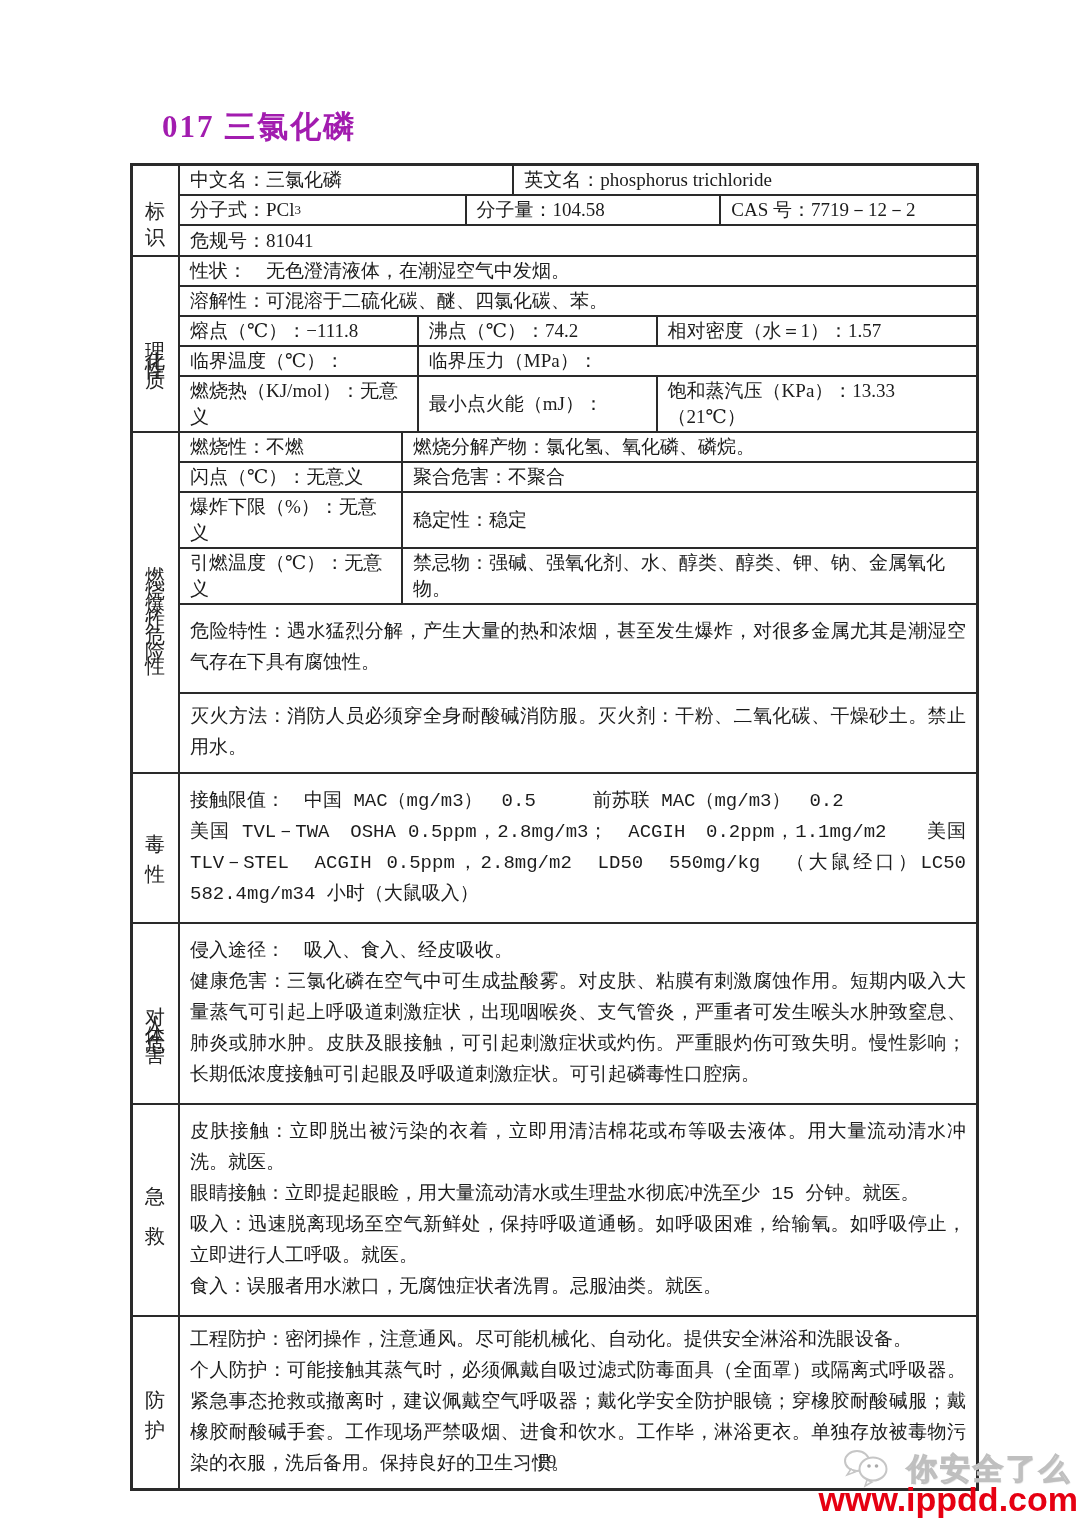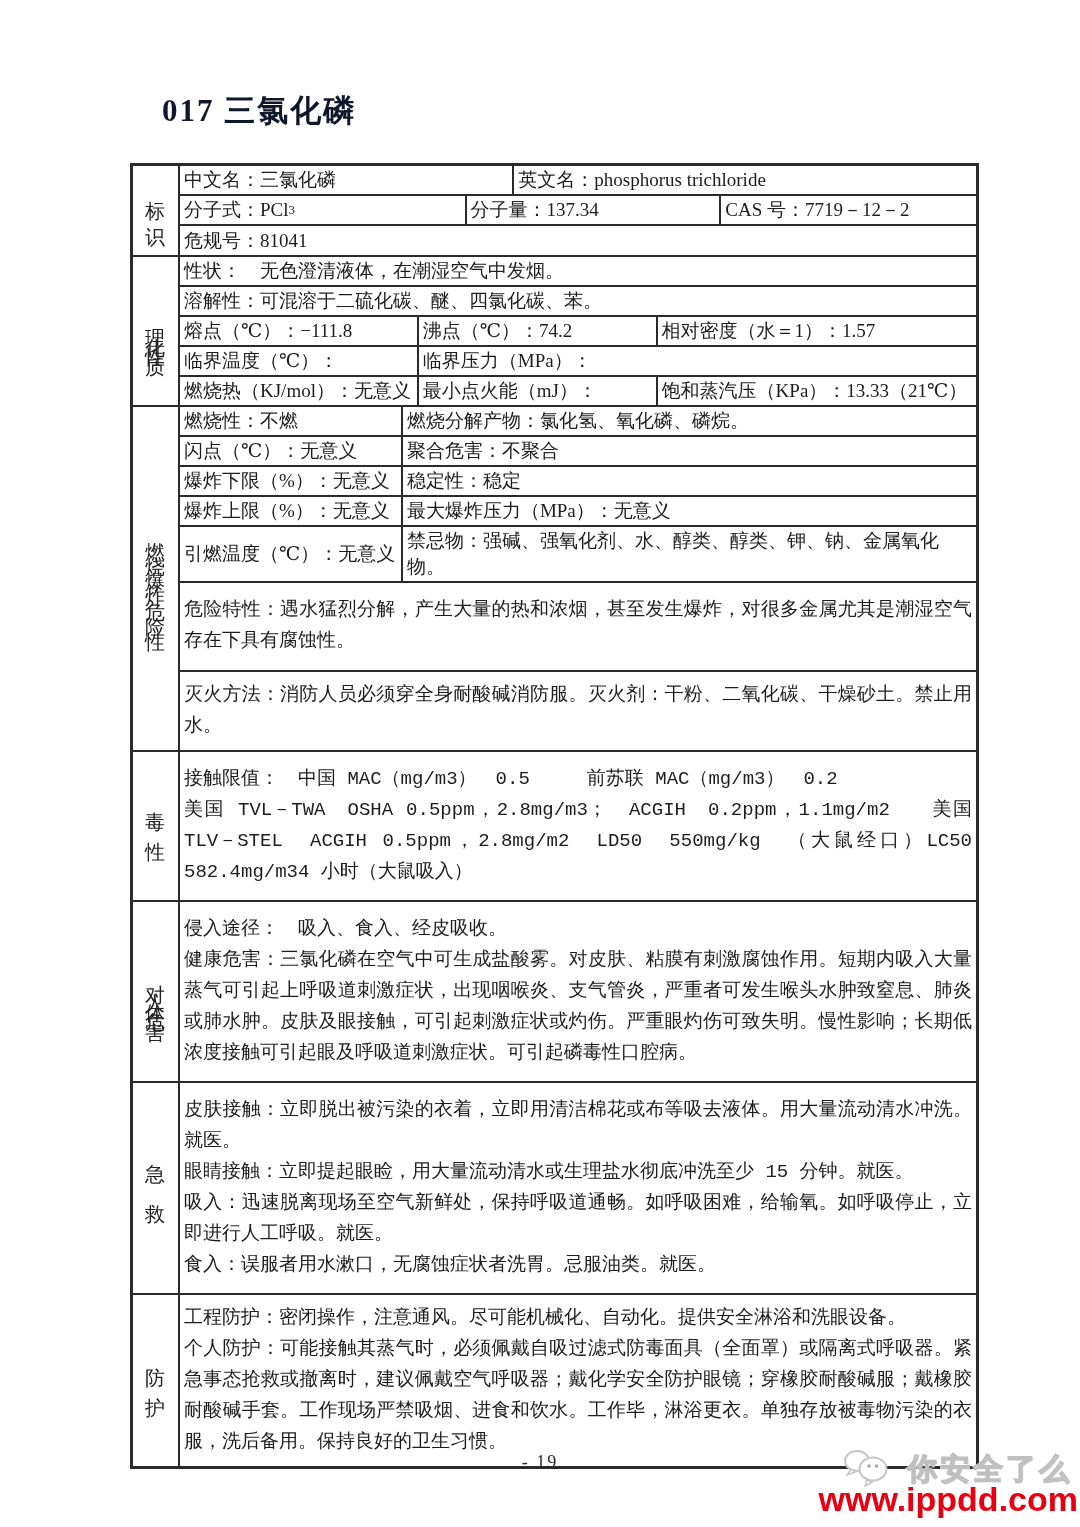--- a/index.html
+++ b/index.html
@@ -3,41 +3,41 @@
 <meta charset="utf-8">
 <style>
   * { margin:0; padding:0; box-sizing:border-box; }
   html,body { background:#888; }
   .page {
     position:relative; width:1080px; height:1527px; margin:0 auto;
     background:#ffffff; overflow:hidden; color:#1c1c1c;
     font-family:"Liberation Serif","DejaVu Serif",serif;
   }
   .doc-title {
-    position:absolute; left:162px; top:90px;
-    font-size:31px; font-weight:bold; letter-spacing:2px; color:#0f172a;
+    position:absolute; left:162px; top:106px;
+    font-size:31px; font-weight:bold; letter-spacing:2px; color:#a21caf;
   }
   .msds {
     position:absolute; left:130px; top:163px; width:849px;
     border:3px solid #2a2a2a; background:#fff;
     display:flex; flex-direction:column;
   }
   .sec { display:flex; border-top:2px solid #2a2a2a; }
   .sec:first-child { border-top:none; }
   .sec-label {
     flex:0 0 47px; border-right:2px solid #2a2a2a;
     display:flex; align-items:center; justify-content:center;
     font-size:20px; color:#222;
   }
   .sec-label span { writing-mode:vertical-rl; text-orientation:upright; line-height:1; }
   .sec-body { flex:1; display:flex; flex-direction:column; min-width:0; }
   .tr { display:flex; border-bottom:2px solid #2a2a2a; }
   .tr:last-child { border-bottom:none; }
   .td {
-    padding:1px 4px; border-right:2px solid #2a2a2a;
+    padding:1px 10px; border-right:2px solid #2a2a2a;
     display:flex; align-items:center; font-size:19px; color:#1c1c1c;
     min-width:0;
   }
   .td:last-child { border-right:none; }
   .td.block { display:block; }
   .ln { line-height:31px; margin:0; text-align:justify;font-family:Liberation Mono, monospace; }
   
   .h29{min-height:29px} .h27{min-height:27px} .h25{min-height:25px}
   .h89{min-height:89px} .h72{min-height:72px} .h140{min-height:140px}
   .h173{min-height:173px} .h197{min-height:197px} .h160{min-height:160px}
@@ -83,21 +83,21 @@
       <div class="sec-body">
         <div class="tr h29">
           <div class="td w42">中文名：三氯化磷</div>
           <div class="td w58">英文名：phosphorus trichloride</div>
         </div>
         <div class="tr h29">
           <div class="td w36">
             <span>分子式：PCl</span>
               <sub>3</sub>
           </div>
-          <div class="td w32">分子量：137.34</div>
+          <div class="td w32">分子量：104.58</div>
           <div class="td w32l">CAS 号：7719－12－2</div>
         </div>
         <div class="tr h29">
           <div class="td" style="flex:1">危规号：81041</div>
         </div>
       </div>
     </div>
 
     <div class="sec">
       <div class="sec-label">
@@ -136,24 +136,20 @@
           <div class="td w28">燃烧性：不燃</div>
           <div class="td w72">燃烧分解产物：氯化氢、氧化磷、磷烷。</div>
         </div>
         <div class="tr h27">
           <div class="td w28">闪点（℃）：无意义</div>
           <div class="td w72">聚合危害：不聚合</div>
         </div>
         <div class="tr h27">
           <div class="td w28">爆炸下限（%）：无意义</div>
           <div class="td w72">稳定性：稳定</div>
-        </div>
-        <div class="tr h27">
-          <div class="td w28">爆炸上限（%）：无意义</div>
-          <div class="td w72">最大爆炸压力（MPa）：无意义</div>
         </div>
         <div class="tr h27">
           <div class="td w28">引燃温度（℃）：无意义</div>
           <div class="td w72">禁忌物：强碱、强氧化剂、水、醇类、醇类、钾、钠、金属氧化物。</div>
         </div>
         <div class="tr h89">
           <div class="td block pt12" style="flex:1">
             <p class="ln">危险特性：遇水猛烈分解，产生大量的热和浓烟，甚至发生爆炸，对很多金属尤其是潮湿空气存在下具有腐蚀性。</p>
           </div>
         </div>

